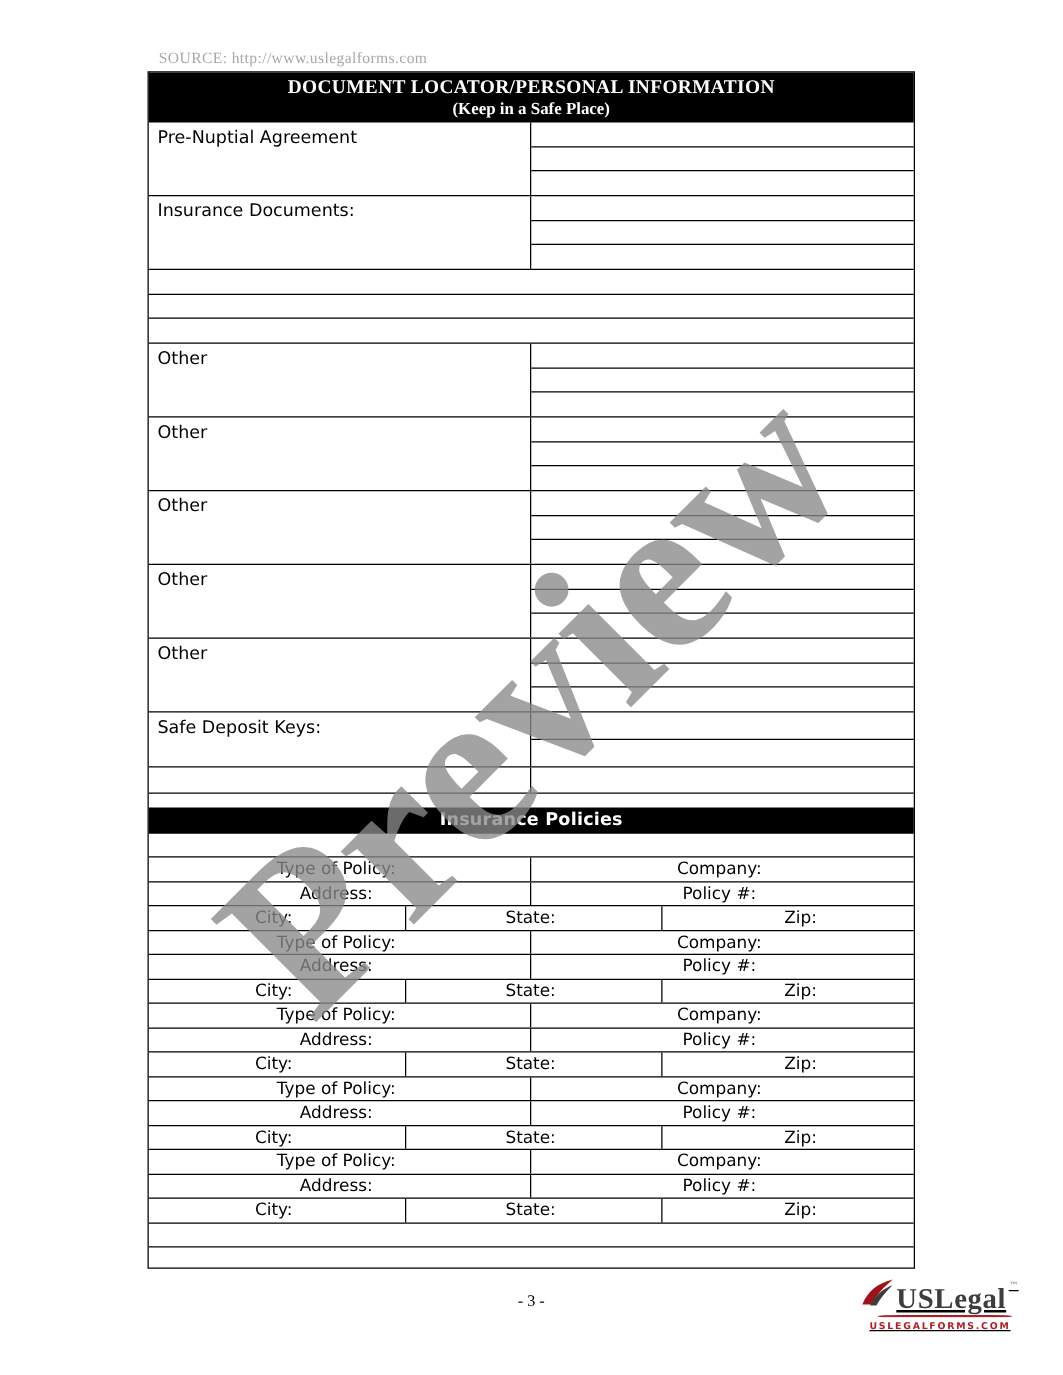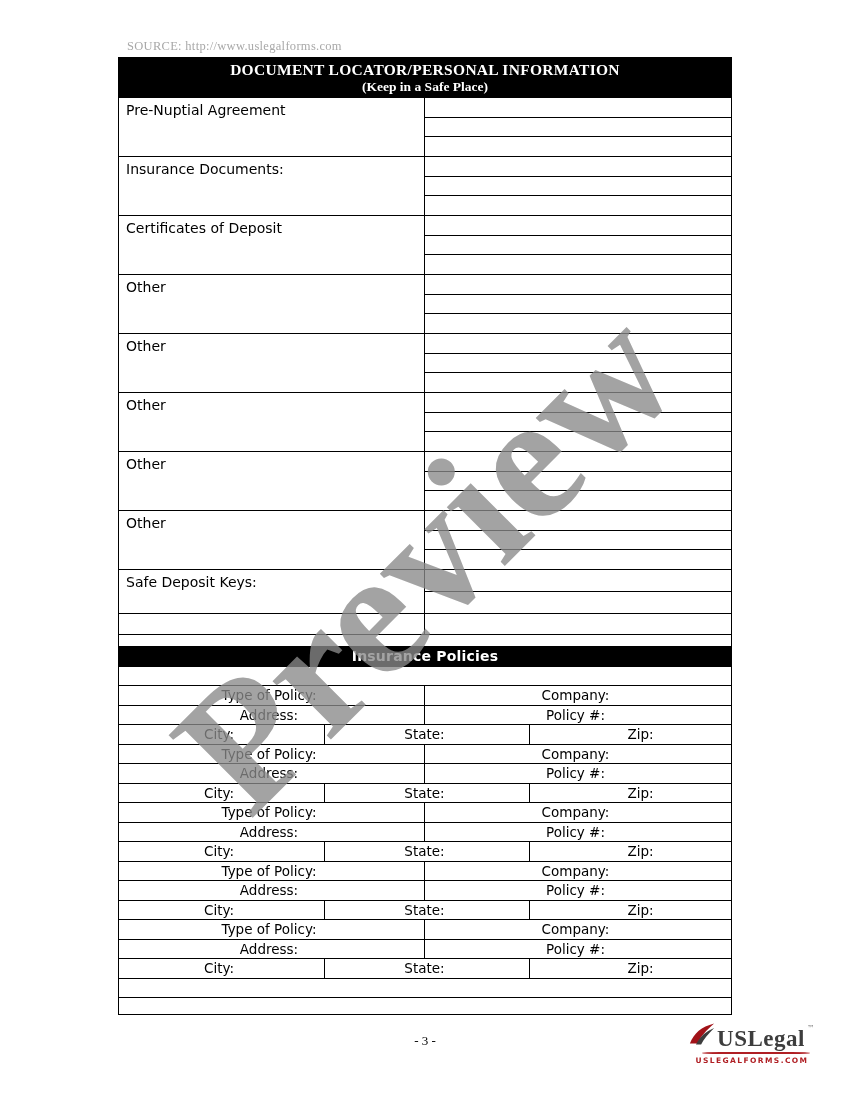--- a/index.html
+++ b/index.html
@@ -43,21 +43,21 @@
   .empty-row { height:19.5px; border-bottom:1px solid #000; }
   .empty-row.final { height:16px; border-bottom:none; }
 
   .watermark { position:absolute; left:425px; top:560px; transform:translate(-50%,-50%) rotate(-45deg);
                font-family:"Liberation Serif", serif; font-weight:bold; font-size:180px;
                color:#8a8a8a; opacity:0.78; z-index:10; pointer-events:none; white-space:nowrap; }
 
   .page-number { position:absolute; left:0; right:0; top:1033px; text-align:center;
                  font-family:"Liberation Serif", serif; font-size:13px; }
 
-  .uslegal-logo { position:absolute; right:34px; top:1022px; width:128px; text-align:center; z-index:5; }
+  .uslegal-logo { position:absolute; right:34px; top:1022px; width:128px; text-align:center; z-index:5;text-decoration:underline; }
   .logo-top { display:flex; align-items:flex-end; justify-content:center; gap:2px; }
   .brand { font-family:"Liberation Serif", serif; font-weight:bold; font-size:23px; line-height:0.95;
            color:#3d3d3d; letter-spacing:0.5px; }
   .tm { font-size:8px; color:#8a8a8a; align-self:flex-start; margin-top:2px; }
   .logo-rule { border-top:2px solid #b01f24; margin:2px 6px 2px 14px; border-radius:100% / 6px; }
   .logo-site { font-size:7.5px; font-weight:bold; color:#b01f24; letter-spacing:1.4px;
                font-family:"DejaVu Sans", sans-serif; }
 </style>
 </head>
 <body>
@@ -85,21 +85,20 @@
     <div class="loc-section">
       <div class="loc-label">Insurance Documents:</div>
       <div class="loc-lines">
         <div class="wline"></div>
         <div class="wline"></div>
         <div class="wline last"></div>
       </div>
     </div>
 
     <div class="loc-section">
-      <div class="loc-label">Certificates of Deposit</div>
       <div class="loc-lines">
         <div class="wline"></div>
         <div class="wline"></div>
         <div class="wline last"></div>
       </div>
     </div>
 
     <div class="loc-section">
       <div class="loc-label">Other</div>
       <div class="loc-lines">

